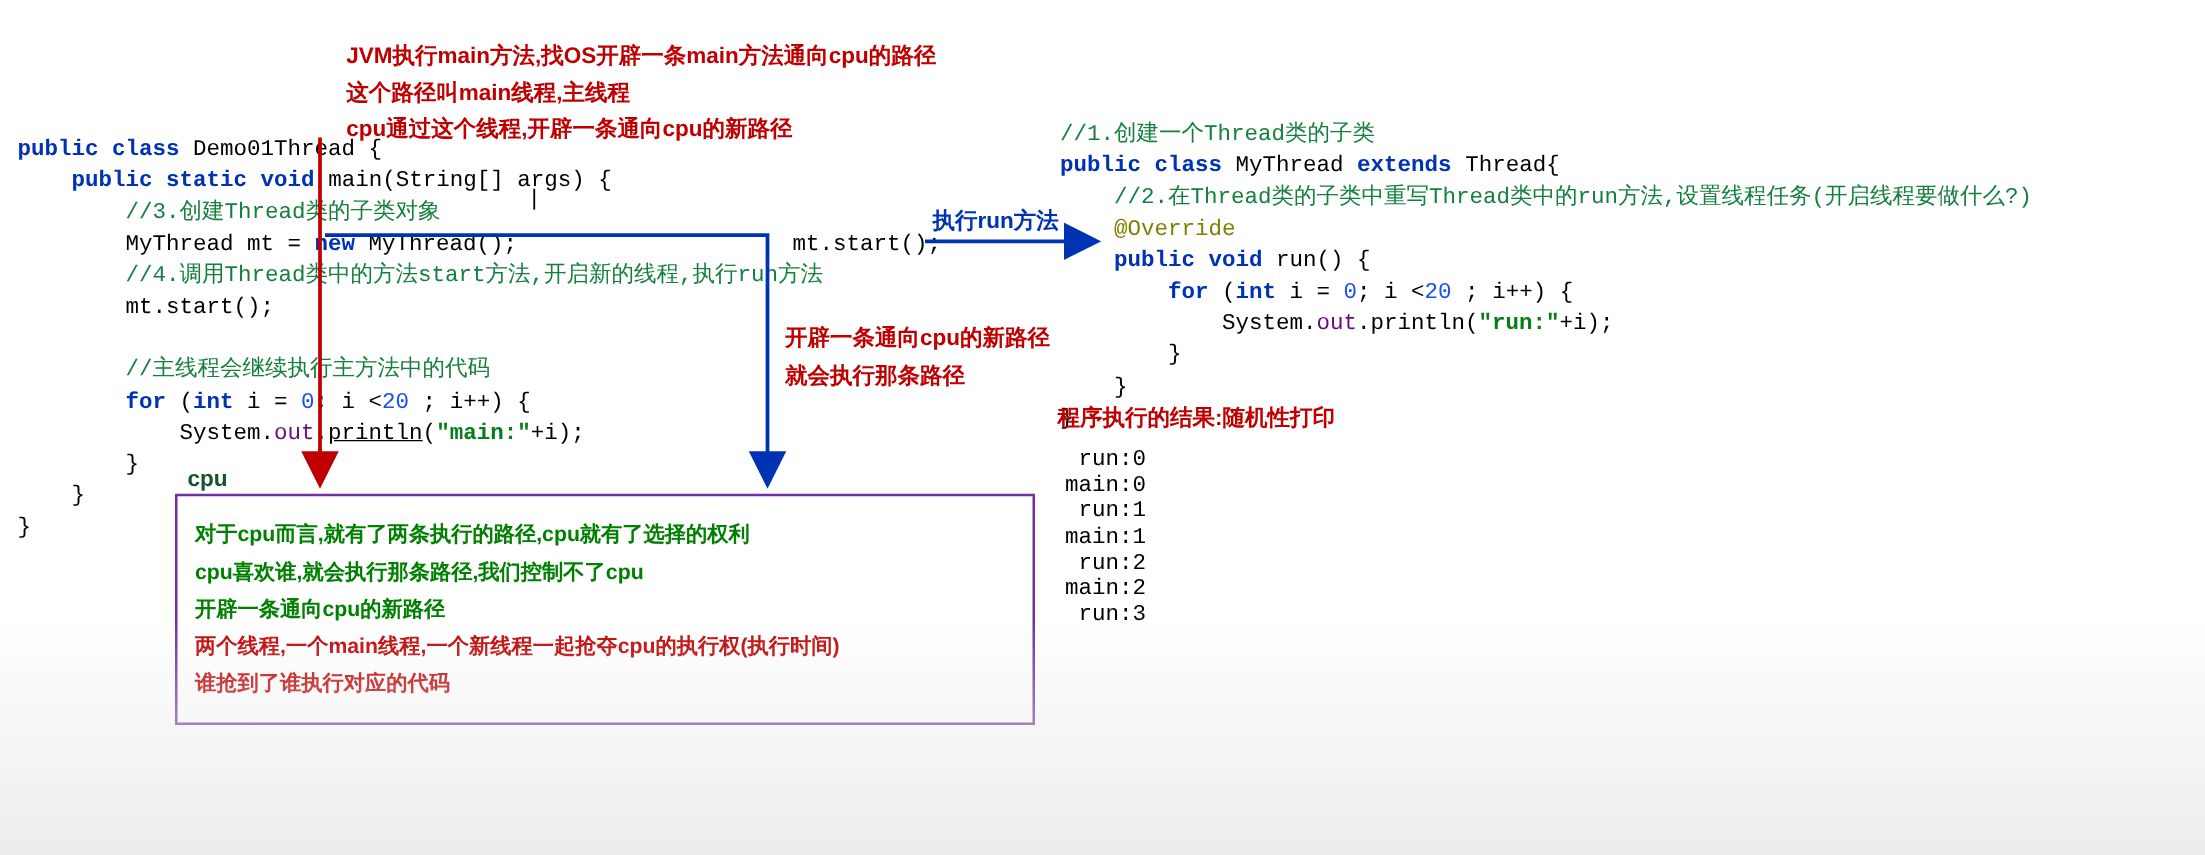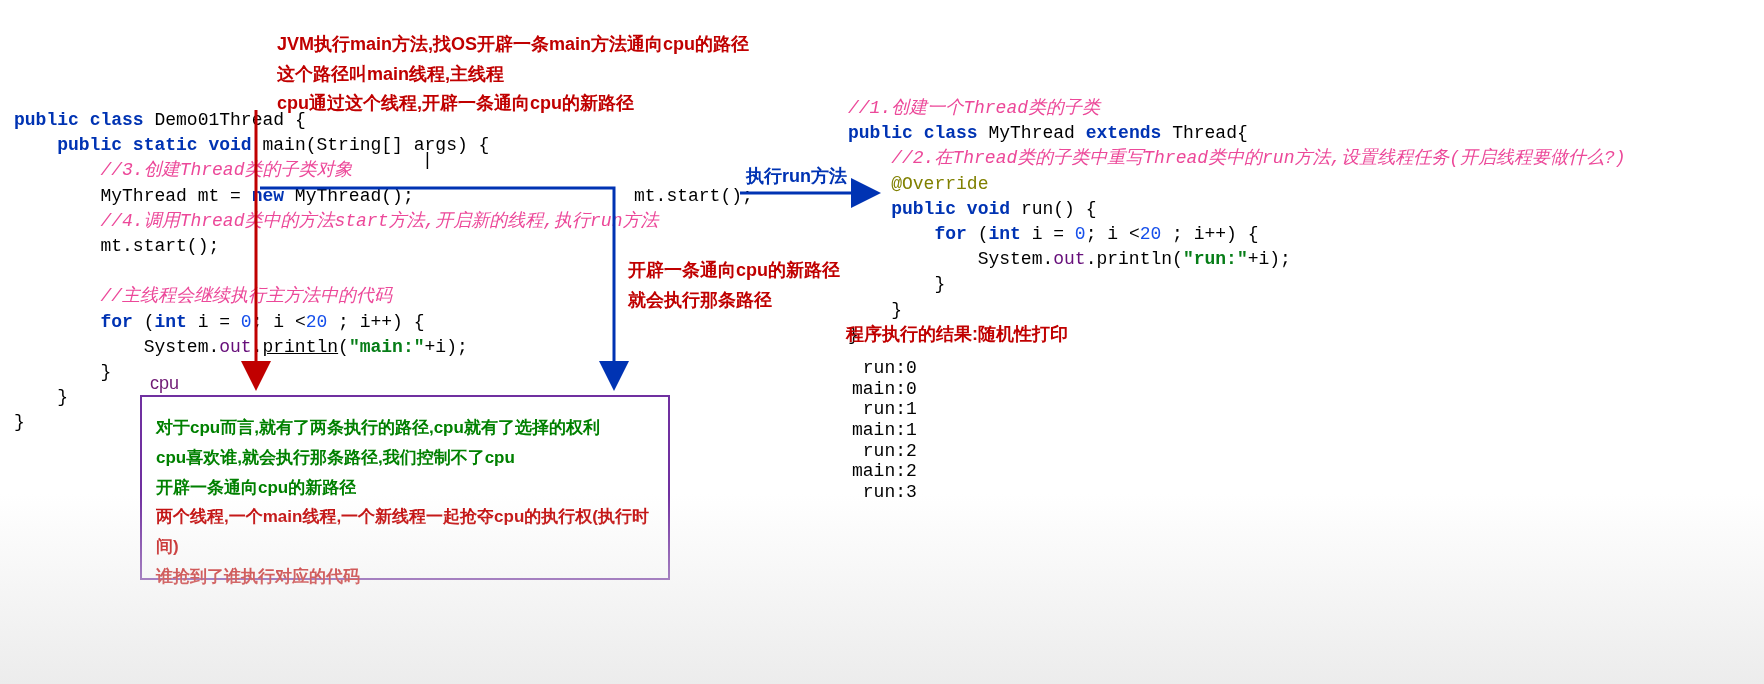--- a/index.html
+++ b/index.html
@@ -10,30 +10,30 @@
     height: 684px;
     background: #fff;
     font-family: "Consolas", "Monaco", "Courier New", monospace;
     font-size: 18px;
     line-height: 1.4;
     position: relative;
     overflow: hidden;
   }
   .kw { color: #0033b3; font-weight: bold; } 
   .cname { color: #000; }
-  .comment-em { color: #ec4899; font-style: italic; }
+  .comment-em { color: #15803d; }
   .field { color: #660e7a; }
   .str { color: #067d17; font-weight: bold; }
   .num { color: #1750eb; }
   .method-u { text-decoration: underline; }
   .anno { color: #808000; }
   .red-annot { color: #c00000; font-weight: bold; font-family: "Microsoft YaHei", "PingFang SC", sans-serif; }
   .blue-annot { color: #0033b3; font-weight: bold; font-family: "Microsoft YaHei", "PingFang SC", sans-serif; }
   .green-annot { color: #008000; font-weight: bold; font-family: "Microsoft YaHei", "PingFang SC", sans-serif; }
-  .purple-label { color: #701a75; font-weight: normal; font-family: "Microsoft YaHei", "PingFang SC", sans-serif; }
+  .purple-label { color: #14532d; font-weight: bold; font-family: "Microsoft YaHei", "PingFang SC", sans-serif; }
 
   #code-left {
     position: absolute;
     top: 108px;
     left: 14px;
     white-space: pre;
   }
   #code-right {
     position: absolute;
     top: 96px;
@@ -84,21 +84,21 @@
   #cpu-label {
     position: absolute;
     top: 371px;
     left: 150px;
     font-size: 18px;
   }
   #cpu-box {
     position: absolute;
     top: 395px;
     left: 140px;
-    width: 530px;
+    width: 688px;
     height: 185px;
     border: 2px solid #7030a0;
     padding: 16px 14px;
     font-size: 17px;
     line-height: 1.75;
   }
   #fade {
     position: absolute;
     left: 0; width: 100%;
     bottom: 0; height: 190px;

